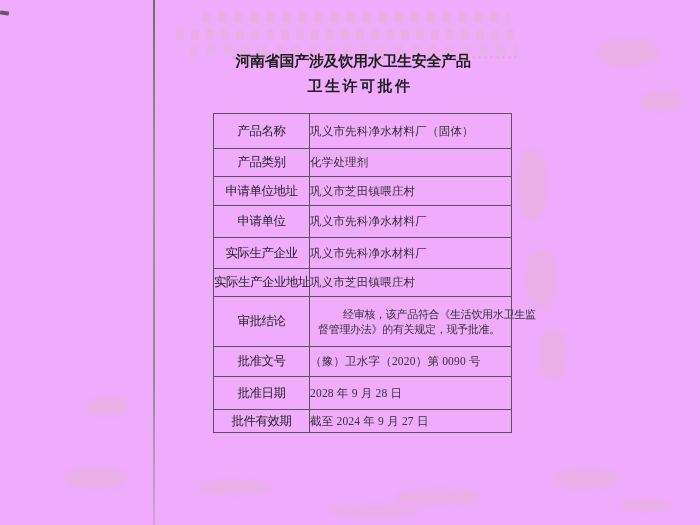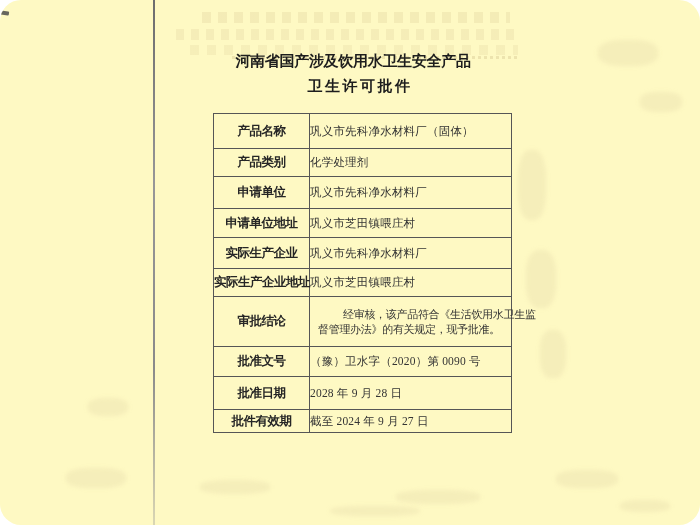--- a/index.html
+++ b/index.html
@@ -1,23 +1,22 @@
 <!DOCTYPE html>
 <html><head>
 <meta charset="utf-8">
 <style>
   html,body{margin:0;padding:0;}
   .page{
     position:relative;
     width:700px;height:525px;
-    background:#fef9c3;
+    background:#f0abfc;
     overflow:hidden;
     font-family:"Liberation Serif","DejaVu Serif",serif;
     color:#2a2a2a;
-    border-radius:21px;
   }
   
   .page-edge{
     position:absolute;left:153px;top:0;width:2px;height:525px;
     background:linear-gradient(180deg,#6d6d6d 0%,#979797 35%,#8a8a8a 70%,rgba(150,150,150,.35) 100%);
   }
   .corner-mark{
     position:absolute;left:0;top:11px;width:9px;height:4px;
     background:#4c4c4c;border-radius:1px;transform:rotate(7deg);opacity:.85;
   }
@@ -43,21 +42,21 @@
   
   table.license{
     position:absolute;left:213px;top:113px;
     width:296px;border-collapse:collapse;table-layout:fixed;
   }
   table.license td{
     border:1px solid #565656;vertical-align:middle;padding:0;
     overflow:visible;
   }
   td.lbl{
-    width:95px;text-align:center;font-weight:700;
+    width:95px;text-align:center;font-weight:400;
     font-size:12.5px;letter-spacing:-0.5px;color:#262626;white-space:nowrap;
   }
   td.val{
     width:201px;padding-left:11px;font-size:11.5px;
     letter-spacing:.2px;color:#343434;white-space:nowrap;
   }
   td.val.approval{padding-left:8px;font-size:11px;letter-spacing:-0.3px;line-height:15px;}
   .appr-l1{text-indent:25px;white-space:nowrap;}
   .appr-l2{white-space:nowrap;}
 </style>
@@ -93,27 +92,27 @@
   <table class="license">
     <tbody>
       <tr style="height:35px;">
         <td class="lbl">产品名称</td>
         <td class="val">巩义市先科净水材料厂（固体）</td>
       </tr>
       <tr style="height:28px;margin-top:48px;">
         <td class="lbl">产品类别</td>
         <td class="val">化学处理剂</td>
       </tr>
+      <tr style="height:29px;">
+        <td class="lbl">申请单位地址</td>
+        <td class="val">巩义市芝田镇喂庄村</td>
+      </tr>
       <tr style="height:32px;">
         <td class="lbl">申请单位</td>
         <td class="val">巩义市先科净水材料厂</td>
-      </tr>
-      <tr style="height:29px;">
-        <td class="lbl">申请单位地址</td>
-        <td class="val">巩义市芝田镇喂庄村</td>
       </tr>
       <tr style="height:31px;">
         <td class="lbl">实际生产企业</td>
         <td class="val">巩义市先科净水材料厂</td>
       </tr>
       <tr style="height:28px;">
         <td class="lbl">实际生产企业地址</td>
         <td class="val">巩义市芝田镇喂庄村</td>
       </tr>
       <tr style="height:50px;">

